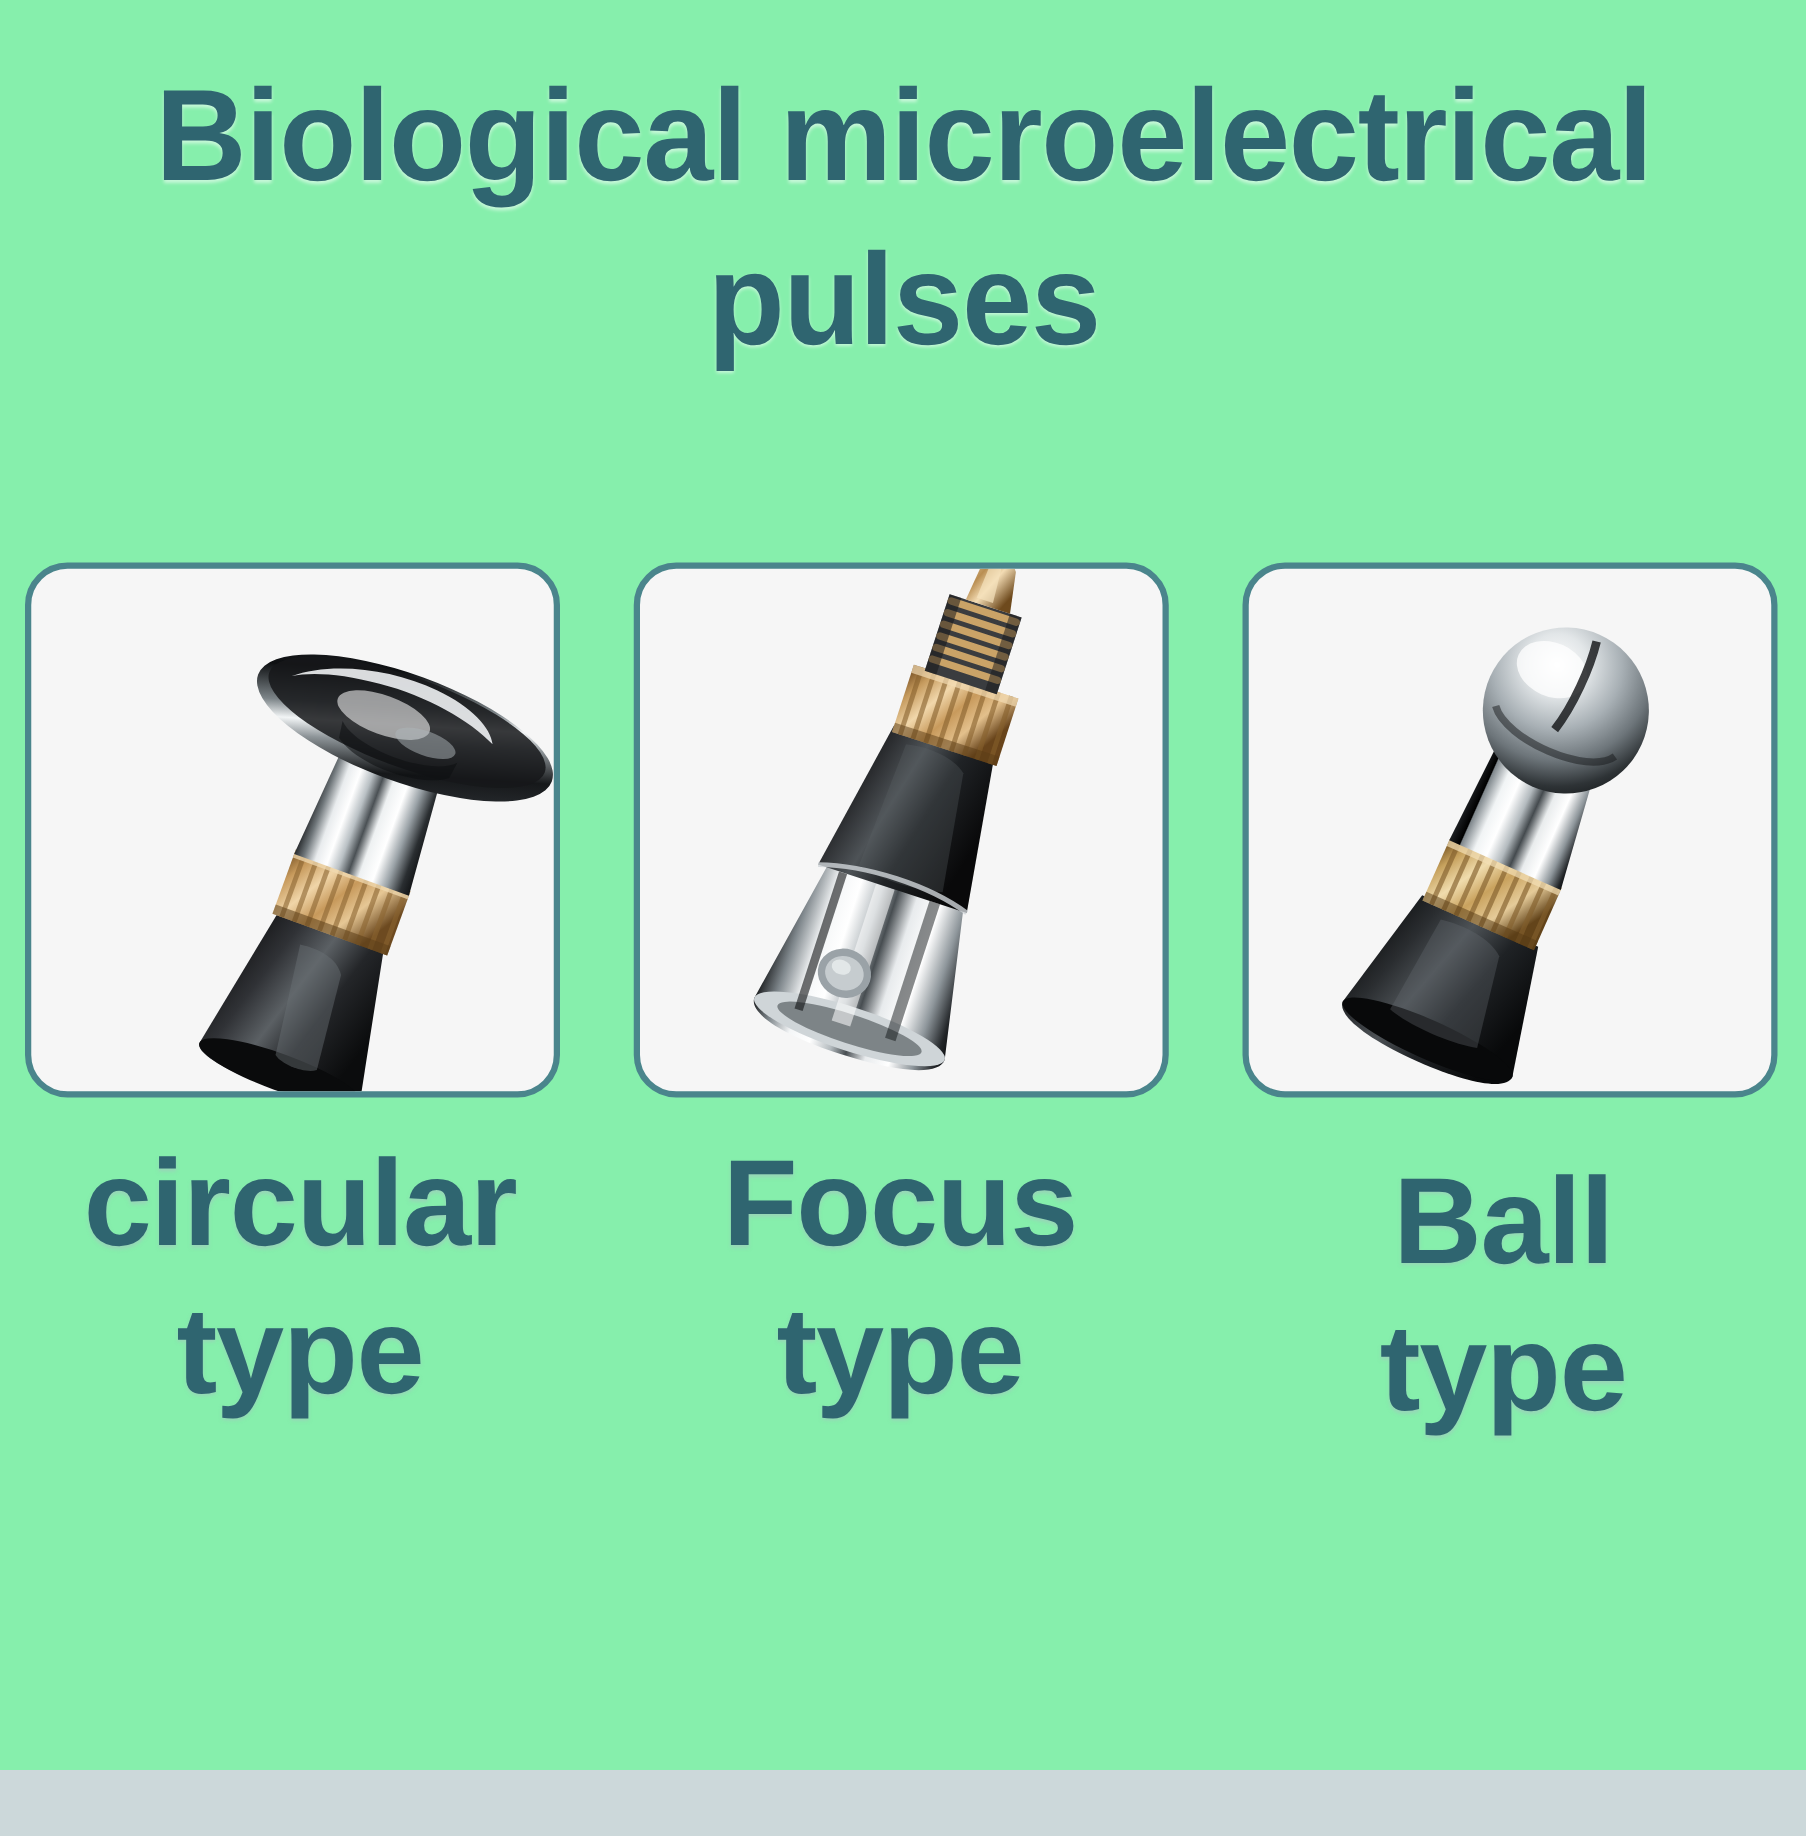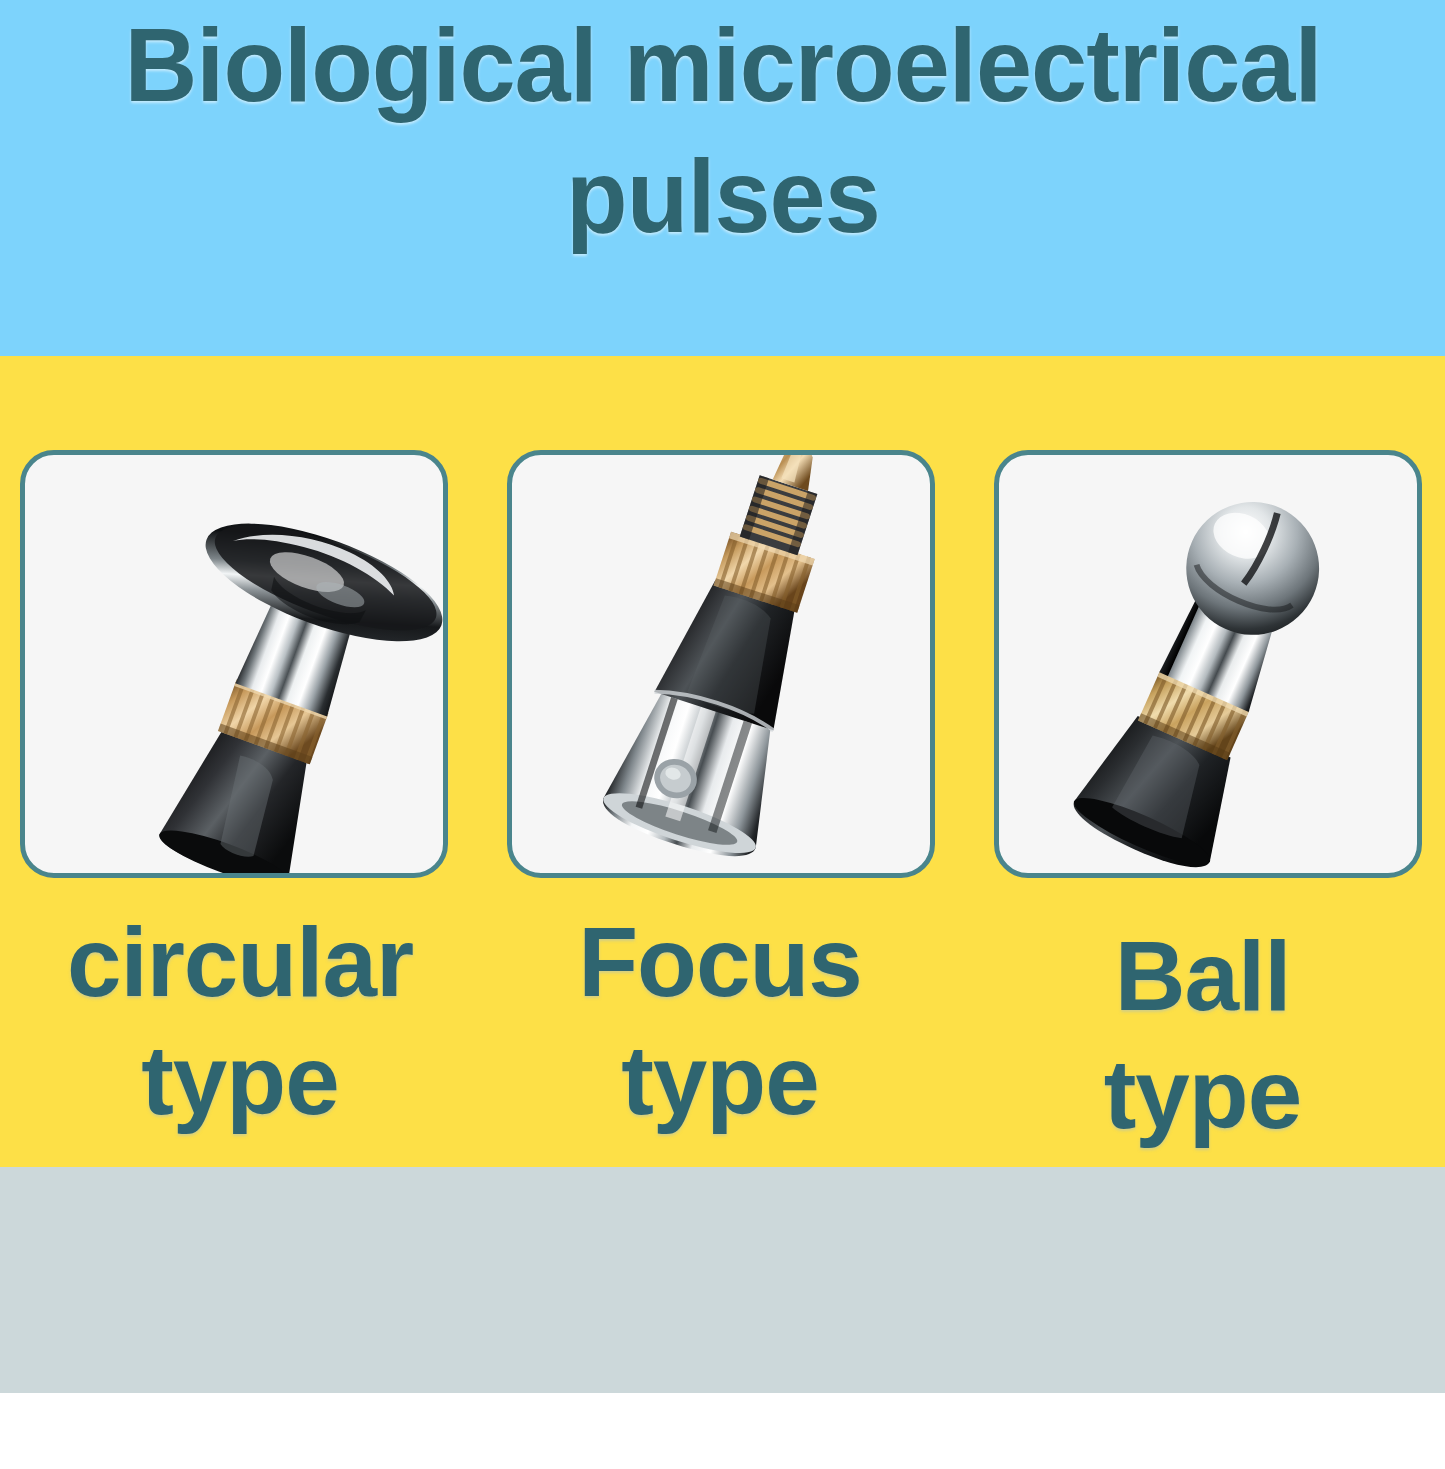--- a/index.html
+++ b/index.html
@@ -12,23 +12,24 @@
     height: 1469px;
     font-family: "Liberation Sans", sans-serif;
     overflow: hidden;
     position: relative;
   }
 
   
   .header-band {
     width: 1445px;
     height: 356px;
-    background: #7dd3fc;
+    background: #86efac;
     box-sizing: border-box;
     display: flex;
+    align-items: center;
     justify-content: center;
   }
   .header-title {
     color: #2f6570;
     font-family: "Liberation Sans", sans-serif;
     font-weight: bold;
     font-size: 104px;
     line-height: 1.26;
     text-align: center;
     letter-spacing: -1px;
@@ -36,22 +37,22 @@
     width: 1400px;
     text-shadow: 0 2px 3px rgba(255,255,255,0.55);
     margin: 0;
     padding: 0 20px 6px 20px;
     box-sizing: border-box;
   }
 
   
   .main-area {
     width: 1445px;
-    height: 811px;
-    background: #fde047;
+    height: 1060px;
+    background: #86efac;
     position: relative;
   }
 
   .cards-row {
     position: absolute;
     left: 20px;
     top: 94px;
     width: 1402px;
     height: 428px;
     display: flex;

